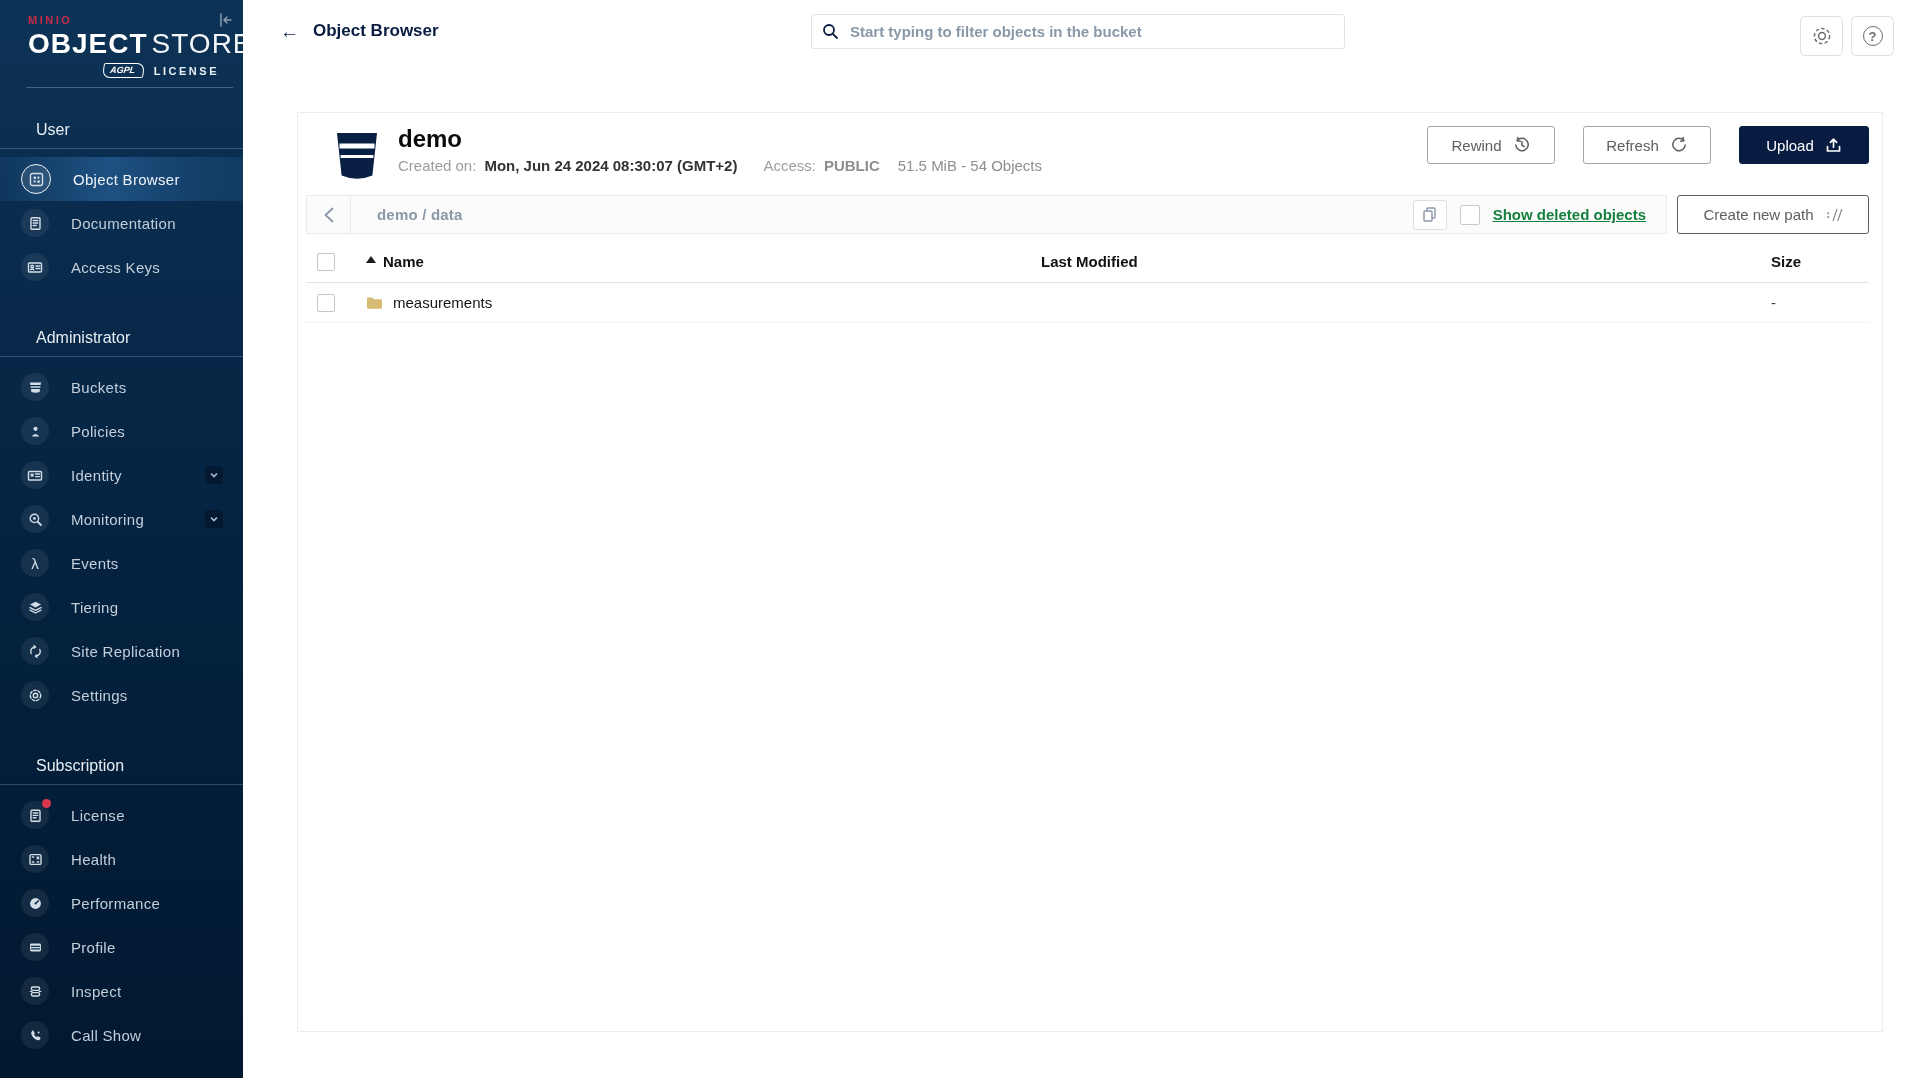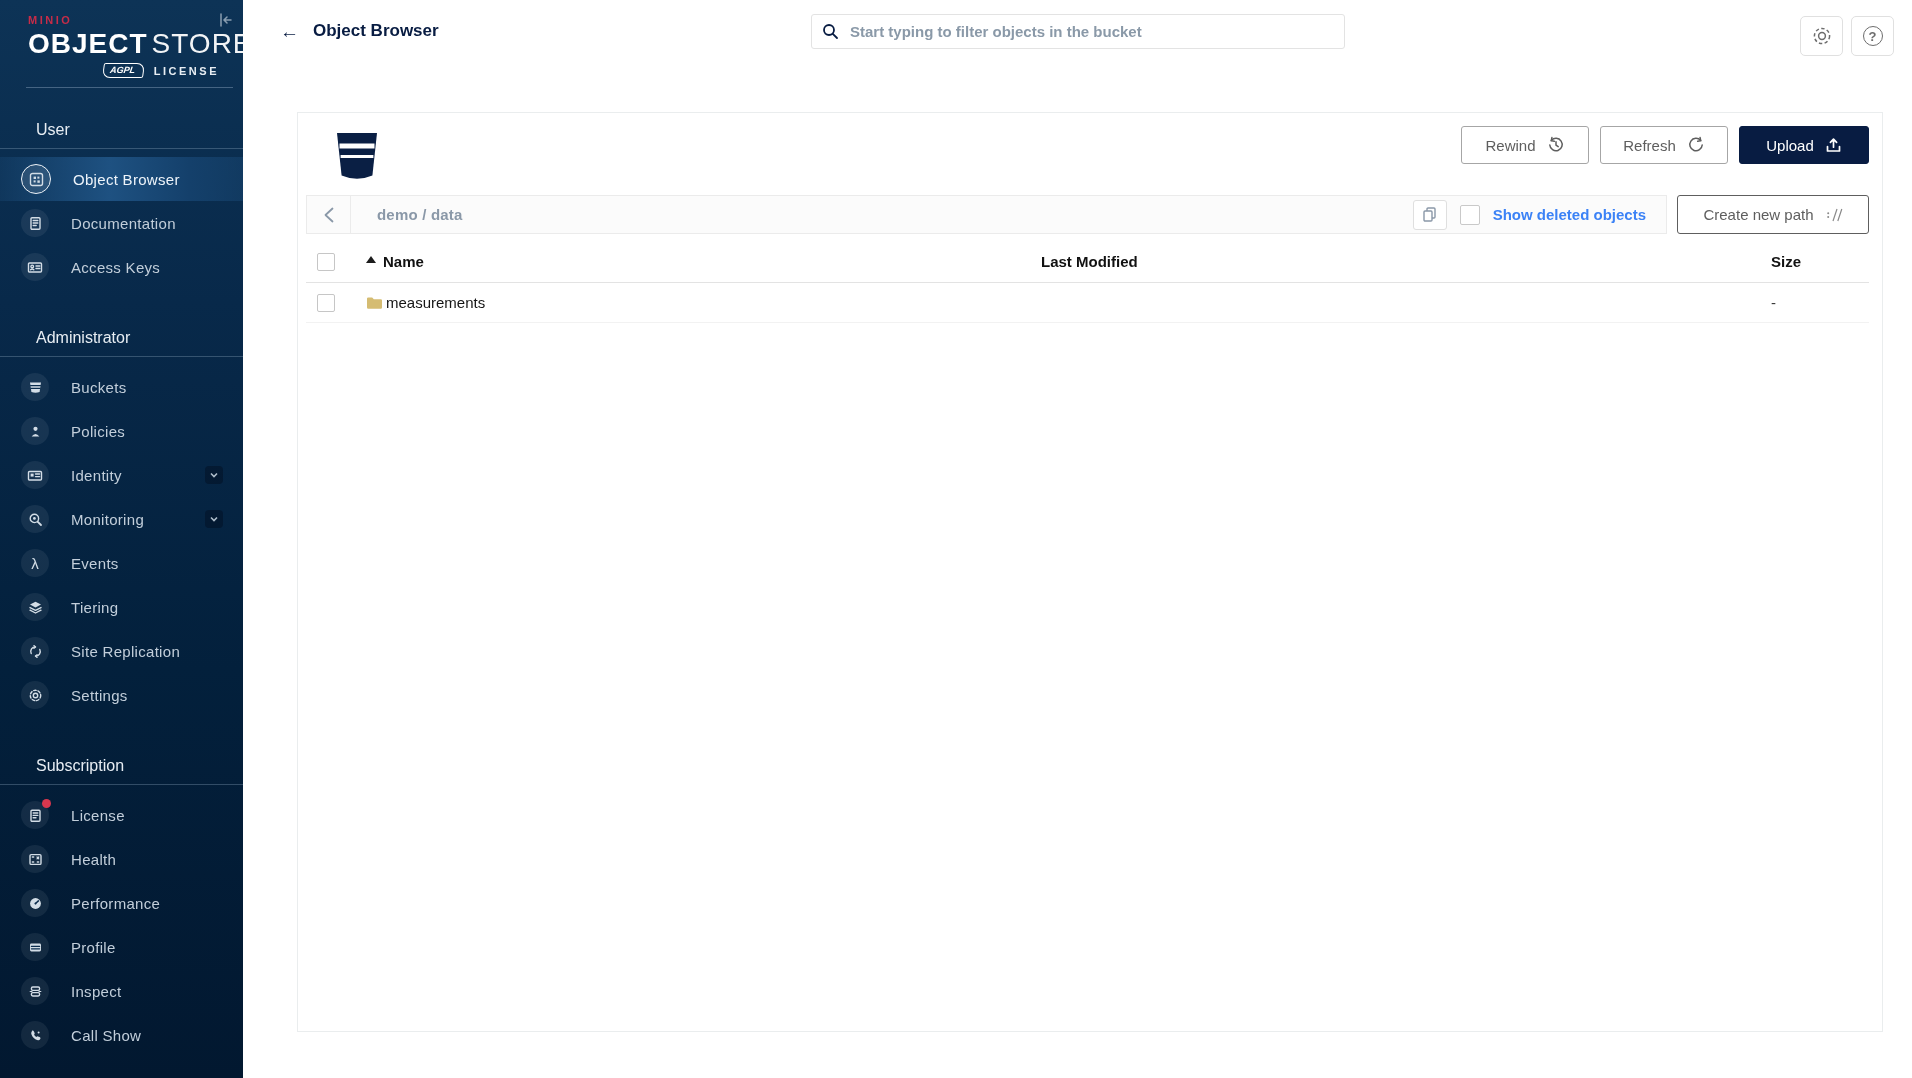--- a/index.html
+++ b/index.html
@@ -92,63 +92,63 @@
     border:1px solid #eaedee; background:#fff;
   }
   .bucket-header { display:flex; padding:13px 13px 0 36px; height:72px; }
   .bucket-icon { margin-right:18px; margin-top:3px; flex:0 0 auto; }
   .bucket-title { font-size:24px; font-weight:bold; color:#0b0b0b; line-height:1.1; }
   .bucket-meta { margin-top:5px; font-size:15px; display:flex; gap:8px; align-items:baseline; white-space:nowrap; }
   .meta-label { color:#9d9d9d; }
   .meta-strong { color:#333333; font-weight:bold; margin-right:18px; }
   .meta-public { color:#8e8e8e; font-weight:bold; margin-right:10px; }
   .meta-stats { color:#8e8e8e; }
-  .header-btns { margin-left:auto; display:flex; gap:11px; align-items:flex-start; }
+  .header-btns { margin-left:auto; display:flex; gap:28px; align-items:flex-start; }
   .btn {
     height:38px; border-radius:3px; font-size:15px; font-family:"Liberation Sans", sans-serif;
     display:inline-flex; align-items:center; justify-content:center; gap:11px; cursor:pointer; padding:0 18px;
   }
   .btn-outline { background:#fff; border:1px solid #a6a6a6; color:#5e5e5e; min-width:128px; }
   .btn-outline svg { stroke:#5e5e5e; fill:none; stroke-width:1.5; stroke-linecap:round; }
   .btn-primary { background:#081c42; border:1px solid #081c42; color:#fff; min-width:130px; font-weight:500; }
   .btn-primary svg { stroke:#fff; fill:none; stroke-width:1.7; stroke-linecap:round; stroke-linejoin:round; }
 
   .browser-bar { margin:10px 13px 0 8px; height:39px; display:flex; }
   .crumb-bar {
     flex:1; background:#fbfbfb; border:1px solid #ebebeb; display:flex; align-items:center; margin-right:10px;
   }
   .crumb-back { width:44px; height:100%; border-right:1px solid #ebebeb; display:flex; align-items:center; justify-content:center; cursor:pointer; }
   .crumb-back svg { stroke:#8a98a8; fill:none; stroke-width:1.8; stroke-linecap:round; stroke-linejoin:round; }
   .crumb-text { margin-left:26px; font-size:15px; font-weight:bold; color:#8a98a8; letter-spacing:.2px; }
   .crumb-right { margin-left:auto; display:flex; align-items:center; gap:13px; padding-right:20px; }
   .copy-btn { width:34px; height:30px; border:1px solid #dfdfdf; border-radius:3px; background:#fff; display:flex; align-items:center; justify-content:center; cursor:pointer; }
   .copy-btn svg { stroke:#8a98a8; fill:#fff; stroke-width:1.4; }
   .cb { width:20px; height:20px; border:1px solid #c9c9c9; border-radius:2px; background:#fff; display:inline-block; cursor:pointer; flex:0 0 auto; }
-  .deleted-label { font-size:15px; font-weight:bold; color:#3b82f6; }
+  .deleted-label { font-size:15px; font-weight:bold; color:#15803d;text-decoration:underline; }
   .create-path-btn {
     width:192px; height:39px; border:1px solid #5e5e5e; border-radius:3px; background:#fff;
     color:#5e5e5e; font-size:15px; display:flex; align-items:center; justify-content:center; gap:12px; cursor:pointer;
   }
   .create-path-btn svg { stroke:#8a8a8a; fill:#8a8a8a; stroke-width:1.2; }
 
   
   .obj-table-wrap { margin:10px 13px 0 8px; }
   table.obj { width:100%; border-collapse:collapse; }
   table.obj th {
     text-align:left; font-size:15px; color:#111; padding:8px 0 11px 0;
     border-bottom:1px solid #e3e3e3; font-weight:bold;
   }
   table.obj td { height:40px; border-bottom:1px solid #f2f2f2; font-size:15px; color:#151515; padding:0; }
   .cell-check { padding-left:11px !important; width:60px; }
   .cb-small { width:18px; height:18px; border:1px solid #c6c6c6; border-radius:2px; background:#fff; display:inline-block; cursor:pointer; vertical-align:middle; }
   .sort-tri {
     display:inline-block; width:0; height:0; border-left:5px solid transparent; border-right:5px solid transparent;
     border-bottom:7px solid #1c1c1c; margin-right:7px; vertical-align:4px;
   }
-  .name-cell { display:flex; align-items:center; gap:3px; cursor:pointer; }
+  .name-cell { display:flex; align-items:center; gap:10px; cursor:pointer; }
   .name-cell svg { flex:0 0 auto; }
   .size-val { color:#3c3c3c; }
 </style>
 </head>
 <body>
 
 <div class="sidebar">
   <span class="collapse-btn">
     <svg width="20" height="20" viewBox="0 0 20 20">
         <path d="M6,4 V16 M16,10 H9 M12,7 L9,10 L12,13" stroke="#9fb0c0" fill="none" stroke-width="1.5" stroke-linecap="round"></path>
@@ -397,20 +397,30 @@
   <div class="card">
 
     <div class="bucket-header">
       <span class="bucket-icon">
         <svg width="46" height="54" viewBox="0 0 46 54">
             <path d="M3,4 H43 L38.4,46.5 Q23,53 7.6,46.5 Z" fill="#0a1f44" stroke="none"></path>
             <path d="M5.5,17 H40.5" stroke="#ffffff" stroke-width="5"></path>
             <path d="M6.6,27.5 H39.4" stroke="#ffffff" stroke-width="3"></path>
           </svg>
       </span>
+      <div>
+        <div class="bucket-title">demo</div>
+        <div class="bucket-meta">
+          <span class="meta-label">Created on:</span>
+          <span class="meta-strong">Mon, Jun 24 2024 08:30:07 (GMT+2)</span>
+          <span class="meta-label">Access:</span>
+          <span class="meta-public">PUBLIC</span>
+          <span class="meta-stats">51.5 MiB - 54 Objects</span>
+        </div>
+      </div>
       <div class="header-btns">
         <button class="btn btn-outline">
           <span>Rewind</span>
           <svg width="18" height="18" viewBox="0 0 18 18">
               <path d="M4.3,4.5 A6.2,6.2 0 1 1 2.8,9"></path>
               <path d="M4.9,1.6 L4.3,4.7 L7.3,5.3" fill="none"></path>
               <path d="M9,5.8 V9 L11.2,10.6"></path>
             </svg>
         </button>
         <button class="btn btn-outline">

